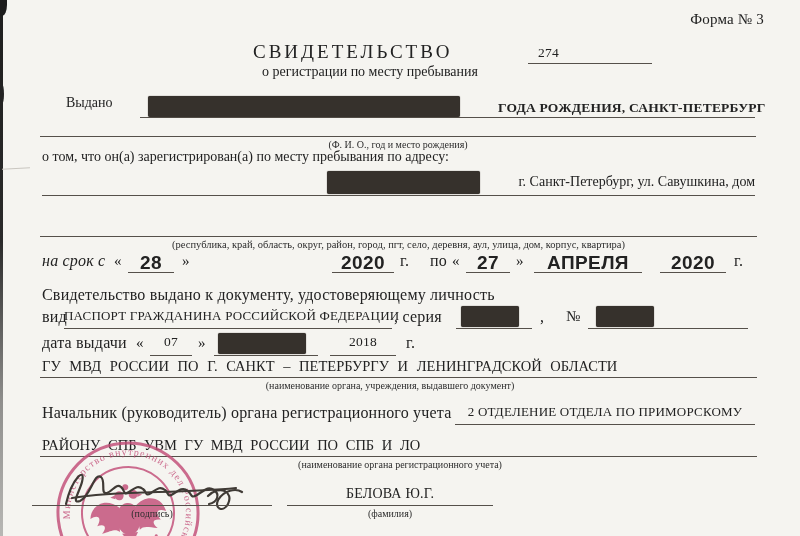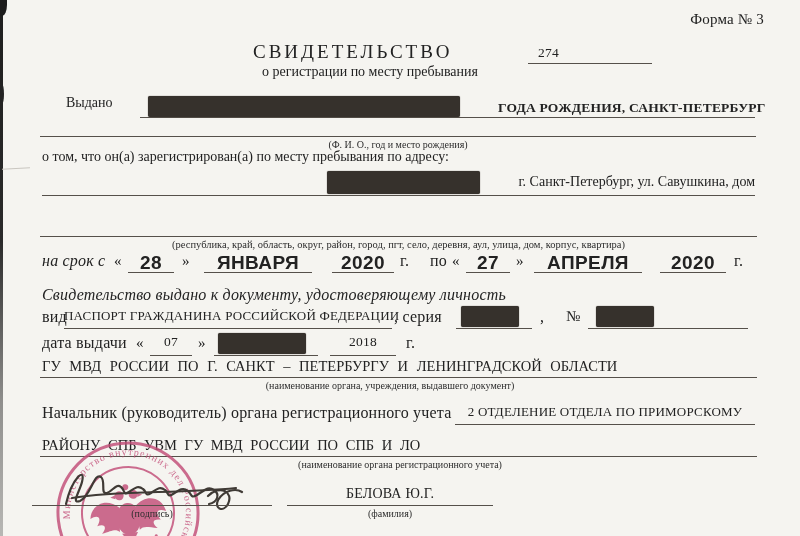--- a/index.html
+++ b/index.html
@@ -54,32 +54,31 @@
   </div>
   <div class="abs bar" style="left:327px;top:171px;width:153px;height:23px;"></div>
 
   <div class="abs hr" style="left:40px;top:236px;width:717px;"></div>
   <div class="abs cap" style="left:40px;top:239px;width:717px;font-size:10.5px;">(республика, край, область, округ, район, город, пгт, село, деревня, аул, улица, дом, корпус, квартира)</div>
 
   <div class="abs t" style="left:42px;top:252px;font-style:italic;">на срок с</div>
   <div class="abs t quote" style="left:114px;top:253px;">«</div>
   <div class="abs blank vb" style="left:128px;top:252px;width:46px;height:20px;">28</div>
   <div class="abs t quote" style="left:182px;top:253px;">»</div>
-  <div class="abs blank vb" style="left:204px;top:252px;width:108px;height:20px;">ЯНВАРЯ</div>
   <div class="abs blank vb" style="left:332px;top:252px;width:62px;height:20px;">2020</div>
   <div class="abs t" style="left:400px;top:252px;">г.</div>
   <div class="abs t" style="left:430px;top:252px;">по</div>
   <div class="abs t quote" style="left:452px;top:253px;">«</div>
   <div class="abs blank vb" style="left:466px;top:252px;width:44px;height:20px;">27</div>
   <div class="abs t quote" style="left:516px;top:253px;">»</div>
   <div class="abs blank vb" style="left:534px;top:252px;width:108px;height:20px;">АПРЕЛЯ</div>
   <div class="abs blank vb" style="left:660px;top:252px;width:66px;height:20px;">2020</div>
   <div class="abs t" style="left:734px;top:252px;">г.</div>
 
-  <div class="abs t" style="left:42px;top:286px;font-style:italic;">Свидетельство выдано к документу, удостоверяющему личность</div>
+  <div class="abs t" style="left:42px;top:286px;">Свидетельство выдано к документу, удостоверяющему личность</div>
 
   <div class="abs t" style="left:42px;top:308px;">вид</div>
   <div class="abs blank" style="left:64px;top:306px;width:328px;height:22px;">
     <span class="vs" style="font-size:13px;">ПАСПОРТ ГРАЖДАНИНА РОССИЙСКОЙ ФЕДЕРАЦИИ</span>
   </div>
   <div class="abs t" style="left:394px;top:308px;">, серия</div>
   <div class="abs blank" style="left:456px;top:306px;width:76px;height:22px;"></div>
   <div class="abs bar" style="left:461px;top:306px;width:58px;height:21px;"></div>
   <div class="abs t" style="left:540px;top:308px;">,</div>
   <div class="abs t" style="left:566px;top:308px;font-size:15px;">№</div>

